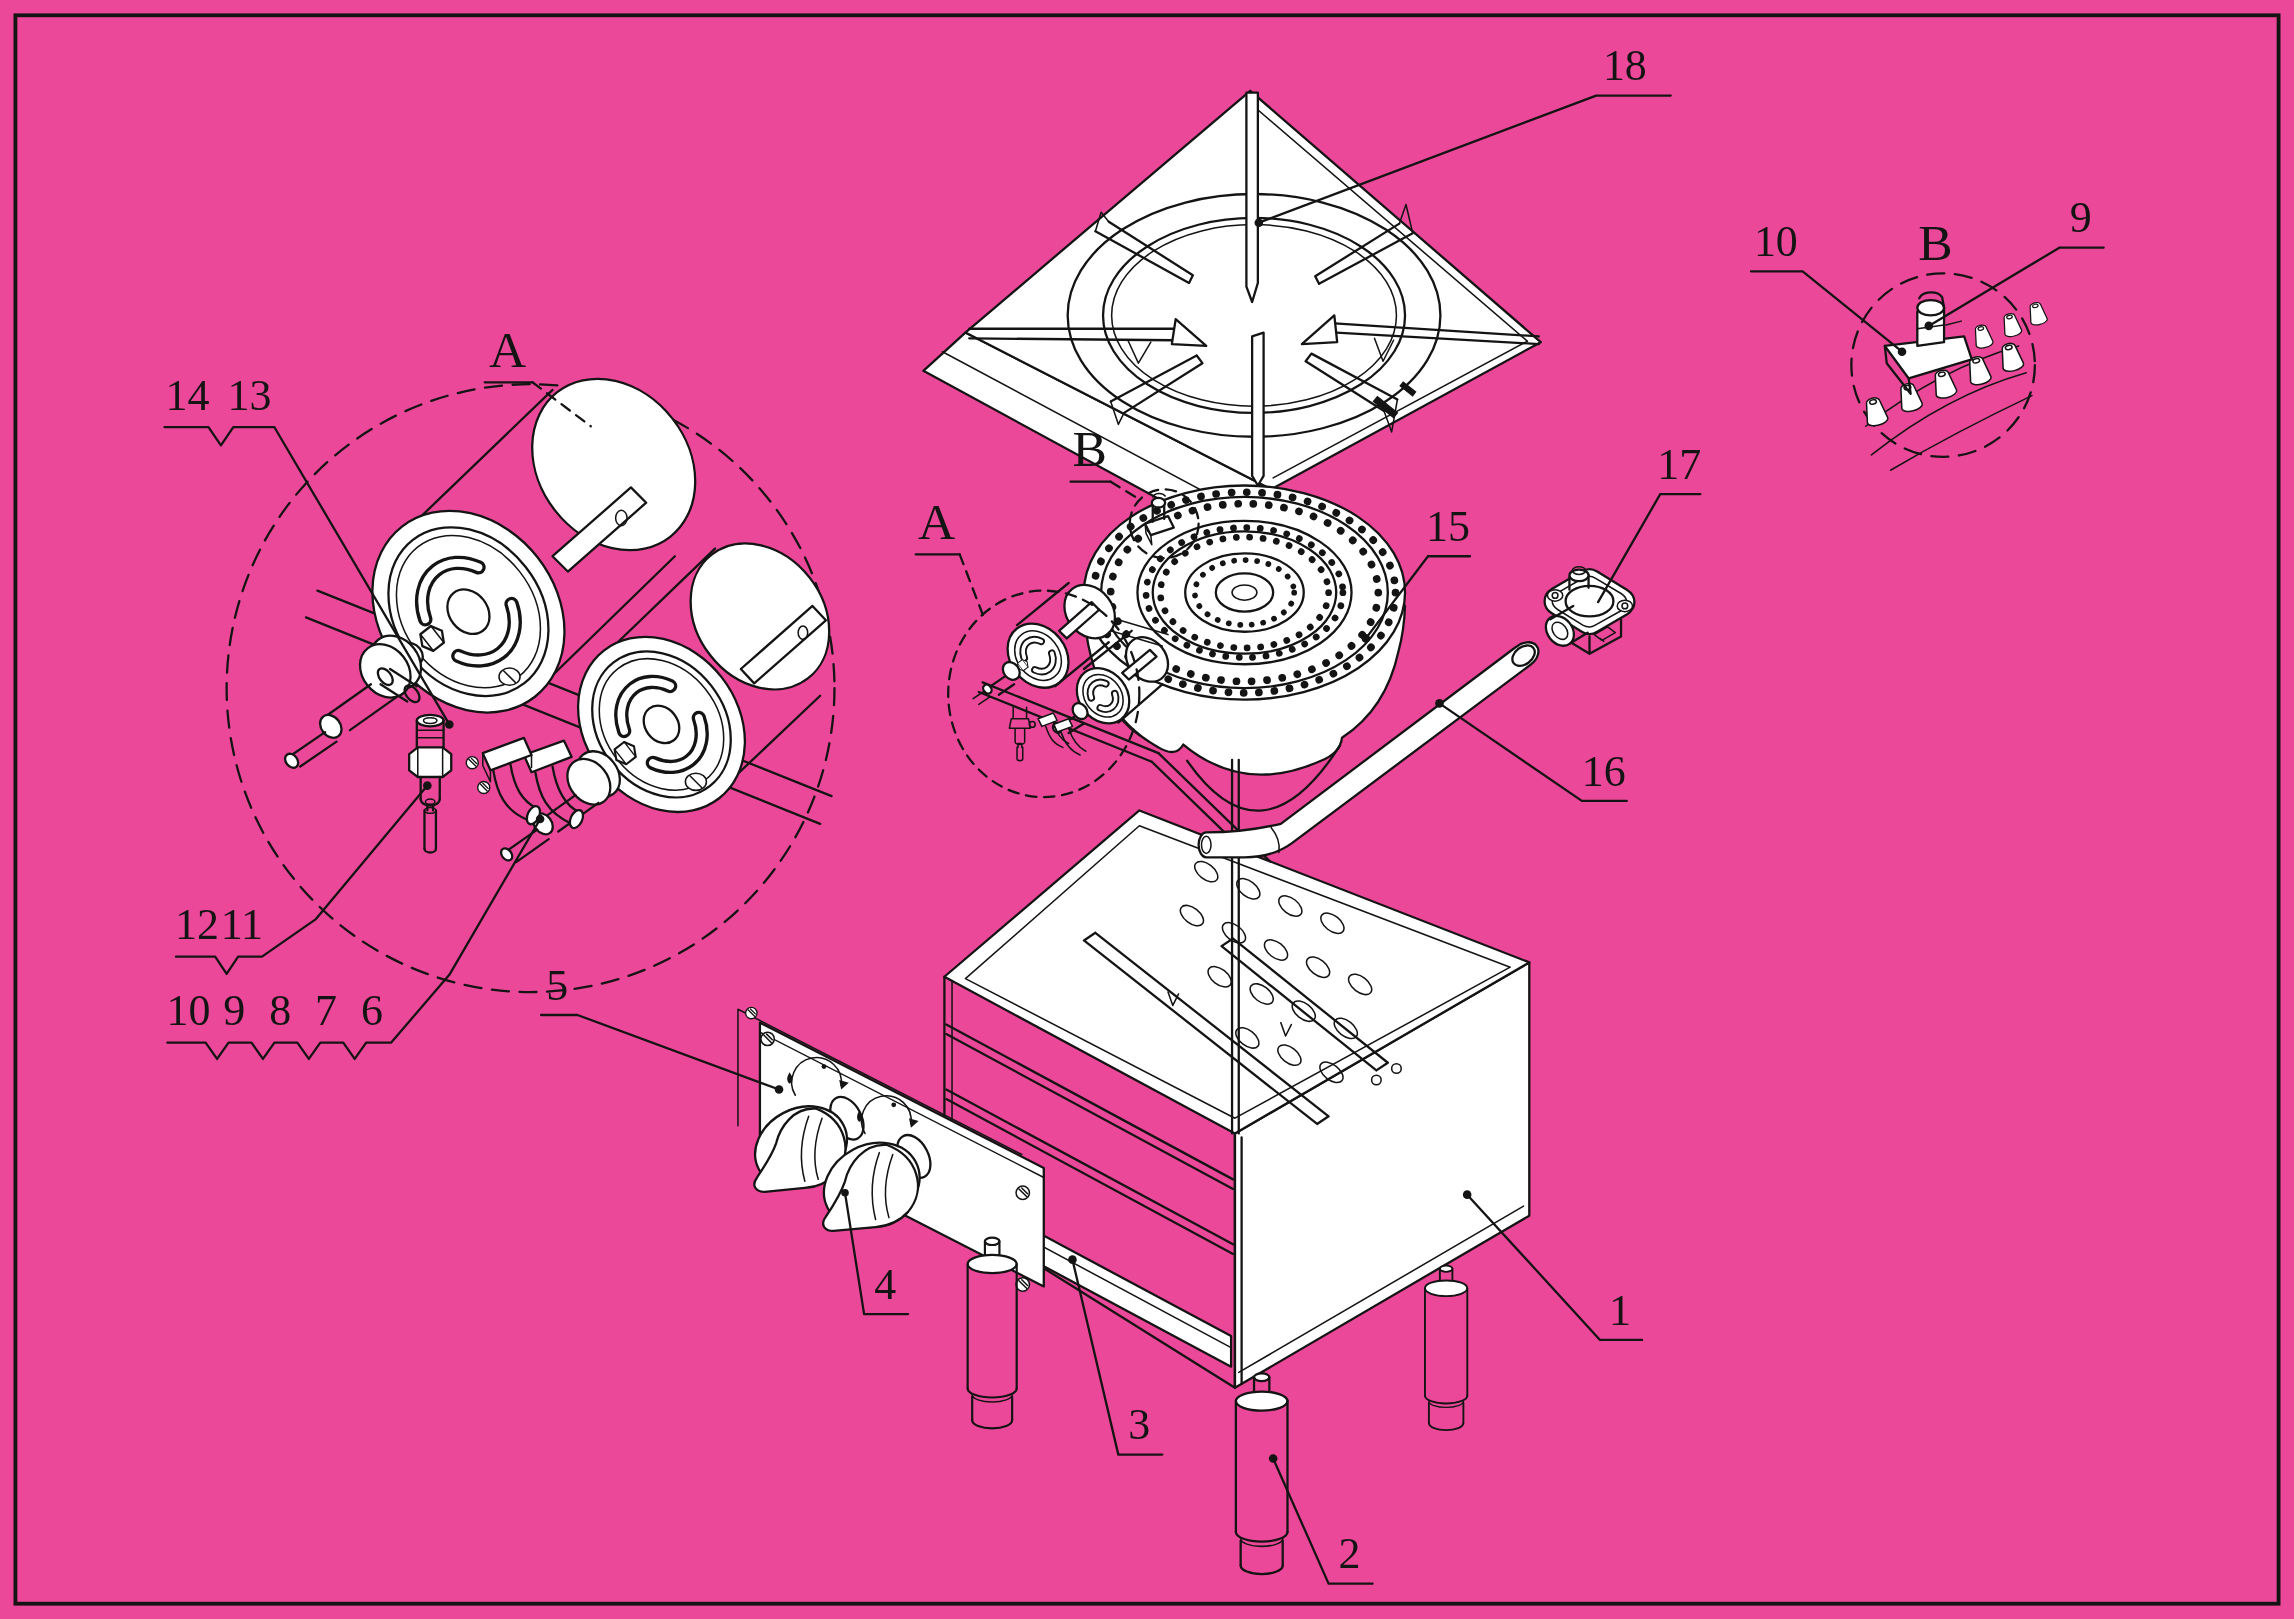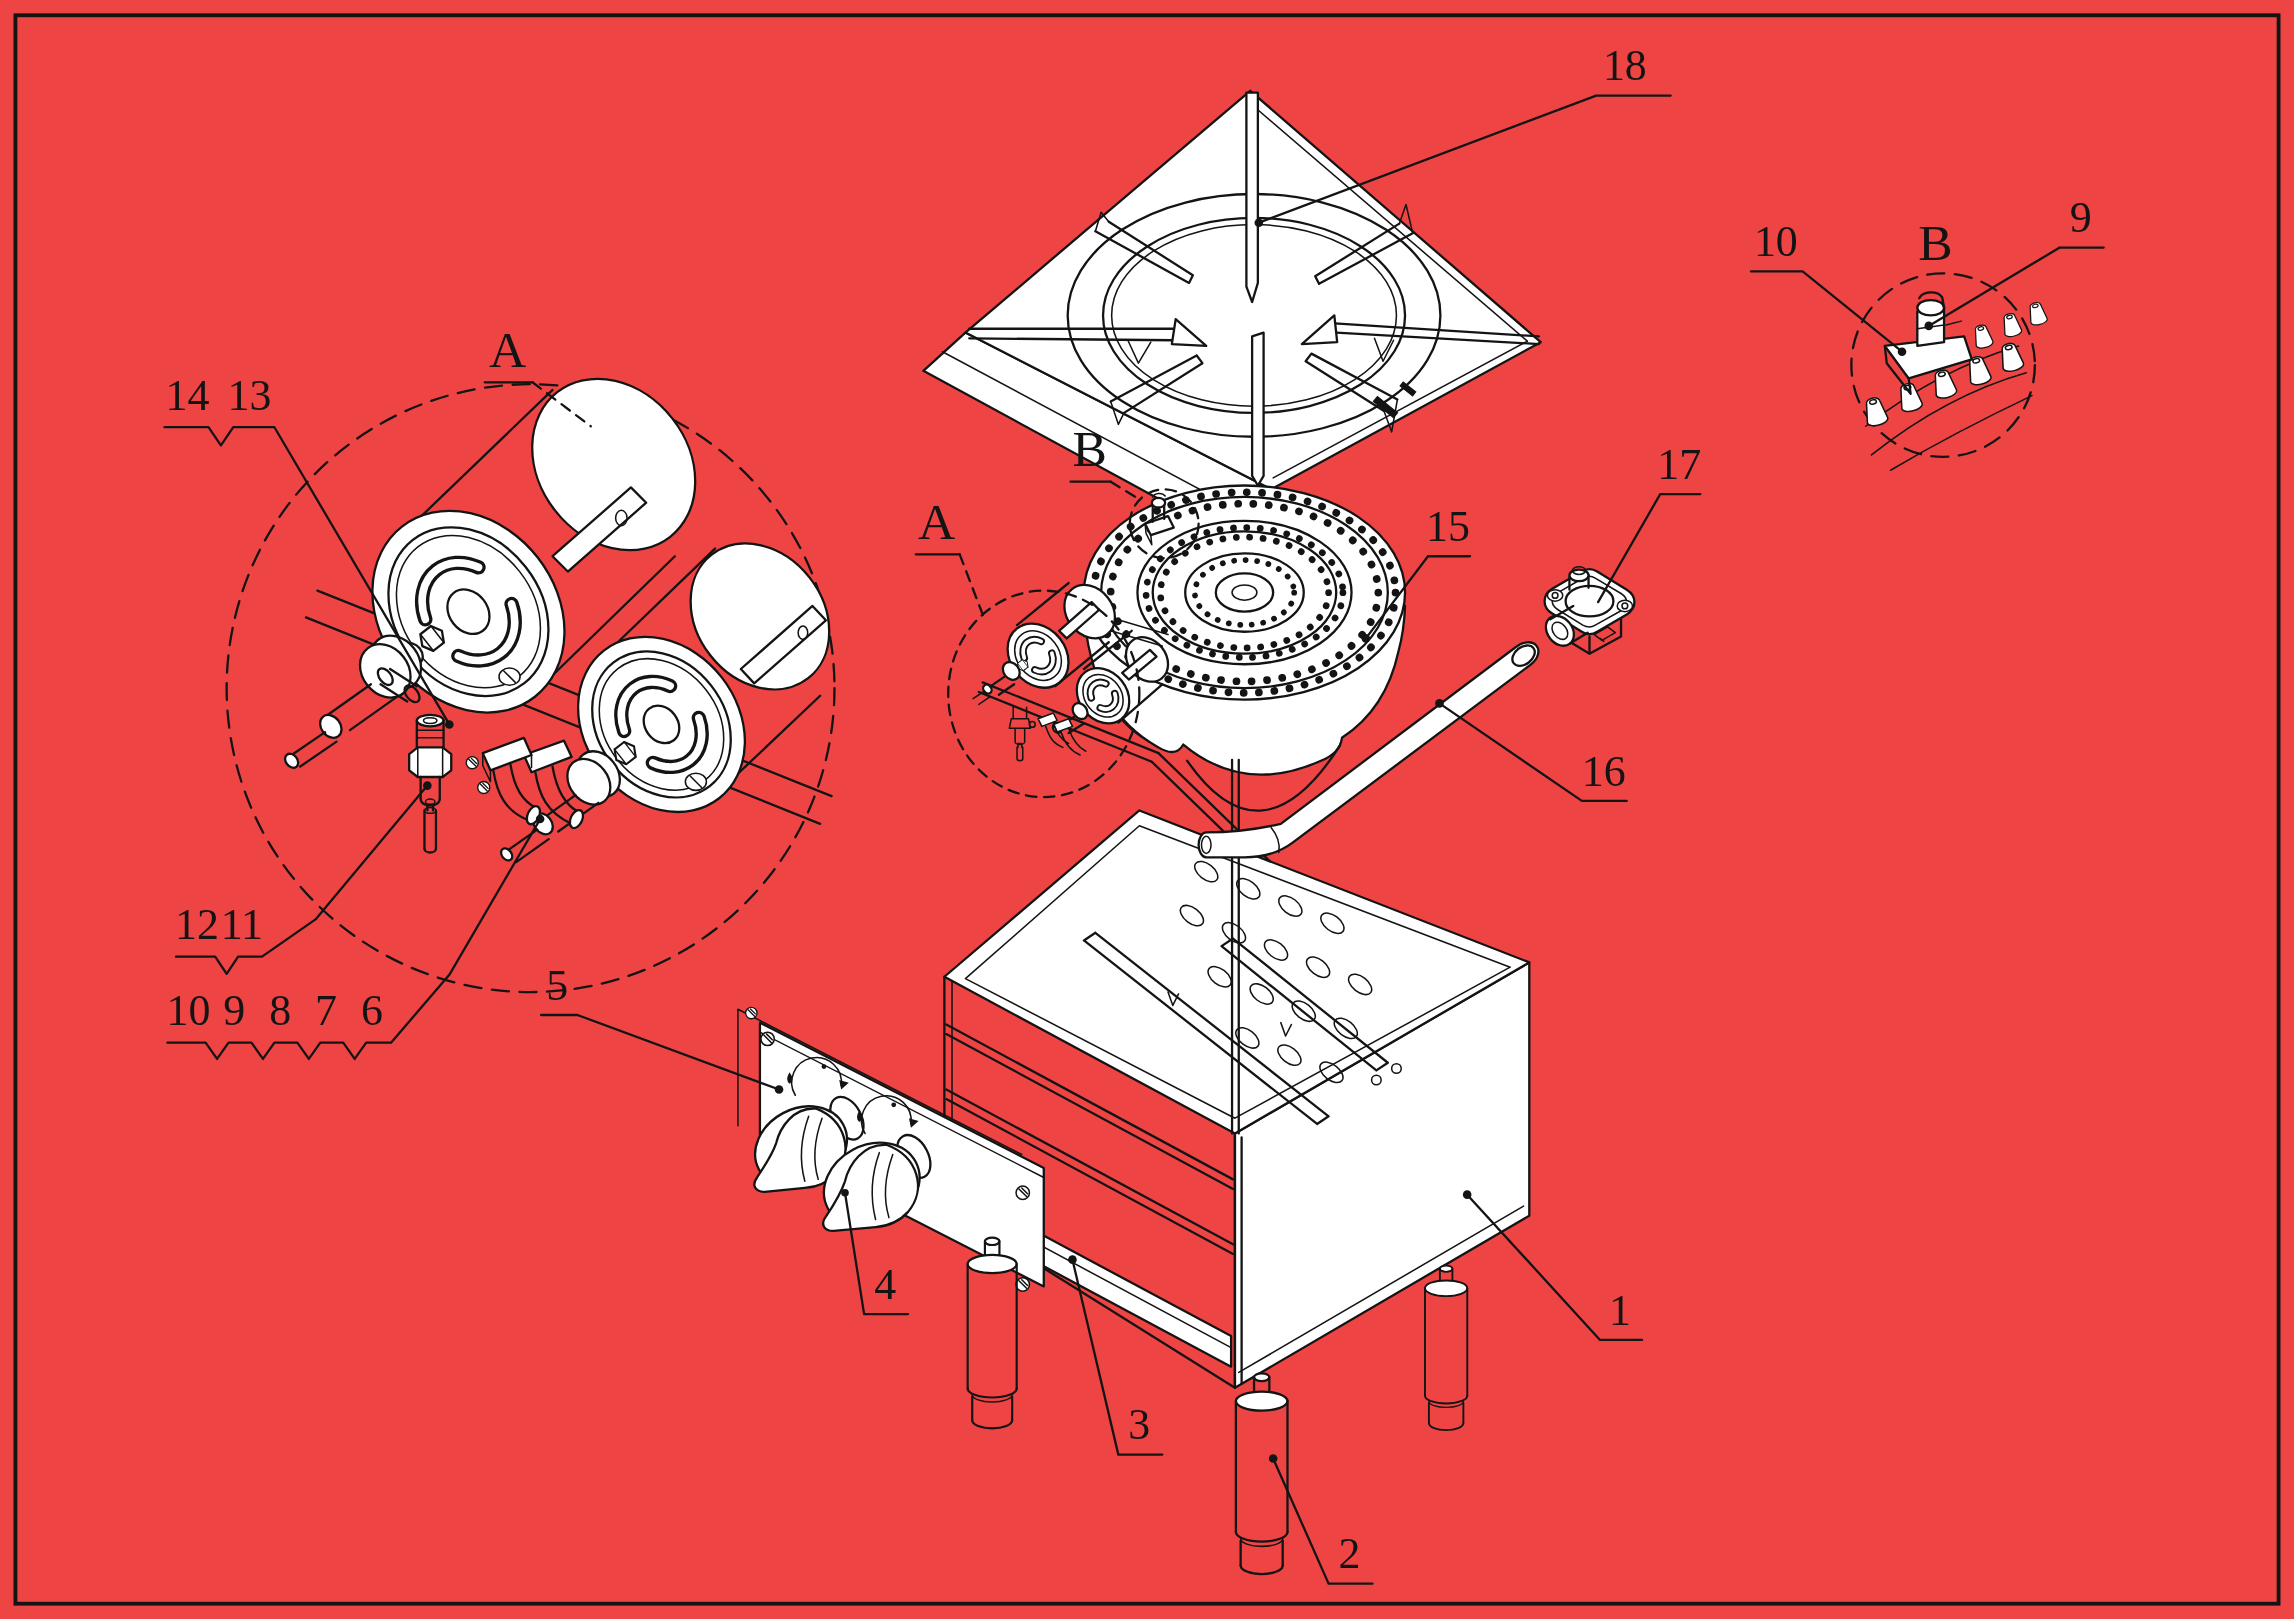--- a/index.html
+++ b/index.html
@@ -1,16 +1,16 @@
 <!DOCTYPE html>
 <html><head>
 <meta charset="utf-8">
 <style>
   html,body { margin:0; padding:0; background:#ffffff; }
-  #page { width:2294px; height:1619px; position:relative; background:#ef4444; }
+  #page { width:2294px; height:1619px; position:relative; background:#ec4899; }
   svg { display:block; }
   
   .ln   { stroke:#141414; fill:none; stroke-width:2.4; stroke-linecap:round; stroke-linejoin:round; }
   .thin { stroke:#141414; fill:none; stroke-width:1.6; stroke-linecap:round; stroke-linejoin:round; }
   .w    { fill:#ffffff; }
   .blk  { fill:#141414; stroke:none; }
   .dash { stroke-dasharray:18 11; }
   .dashS{ stroke-dasharray:11 8; }
   .dots1{ stroke-dasharray:0.1 16; stroke-linecap:round; stroke-width:8; }
   .dots2{ stroke-dasharray:0.1 14; stroke-linecap:round; stroke-width:7; }

